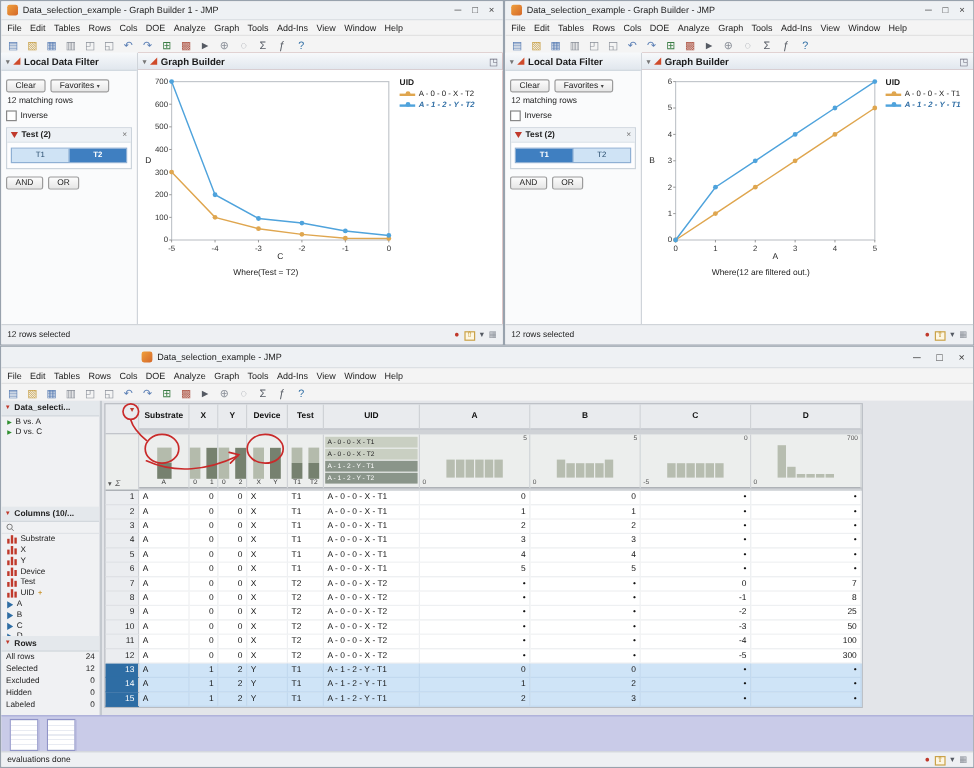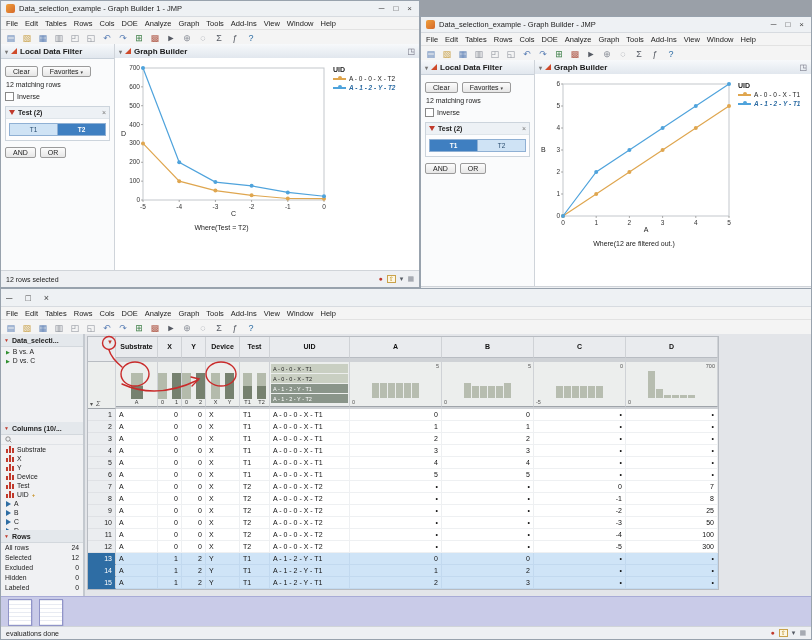--- a/index.html
+++ b/index.html
@@ -1,19 +1,19 @@
 <!DOCTYPE html>
 <html><head>
 <meta charset="utf-8">
 <style>
   html,body{margin:0;padding:0}
   .screen{position:relative;width:812px;height:640px;background:#9aa0a8;font-family:"Liberation Sans",sans-serif;overflow:hidden}
   .win{position:absolute;background:#f0f0f0;border:1px solid #98a2ad;box-sizing:border-box;overflow:hidden}
   .tl{left:0;top:0;width:420px;height:288px}
-  .tr{left:420px;top:16px;width:392px;height:288px}
+  .tr{left:420px;top:0;width:392px;height:288px}
   .bw{left:0;top:288px;width:812px;height:352px}
   
   .tb{height:15px;display:flex;align-items:center;gap:4px;padding:0 5px;background:#eef1f4;border-bottom:1px solid #d7dbe0;font-size:7.5px;color:#222}
   .bw .tb{height:17px}
   .appico{width:9px;height:9px;background:linear-gradient(135deg,#f0a03c,#d4682a);border-radius:2px;flex:none}
   .ttl{flex:1;white-space:nowrap;overflow:hidden}
   .ttlgrp{display:flex;align-items:center;gap:4px;flex:1;margin-left:112px}
   .wc{display:flex;gap:9px;font-size:8px;color:#444;margin-right:2px}
   .bw .wc{gap:13px;font-size:9px}
   
@@ -426,20 +426,24 @@
     </div>
     <div class="sb">
       <span>12 rows selected</span>
       <span class="sp"></span>
       <span><span class="si" style="color: rgb(192, 57, 43);">●</span><span class="si boxed" style="color: rgb(184, 134, 11);">⇧</span><span class="si" style="color: rgb(85, 90, 99);">▾</span><span class="si" style="color: rgb(138, 143, 152);">▦</span></span>
     </div>
   </section>
 
   <section class="win bw">
     <div class="tb">
+      <span class="ttlgrp">
+        <span class="appico"></span>
+        <span class="ttl">Data_selection_example - JMP</span>
+      </span>
       <span class="wc">
         <span>─</span>
         <span>□</span>
         <span>×</span>
       </span>
     </div>
     <div class="mb">
         <span class="mi">File</span>
         <span class="mi">Edit</span>
         <span class="mi">Tables</span>

